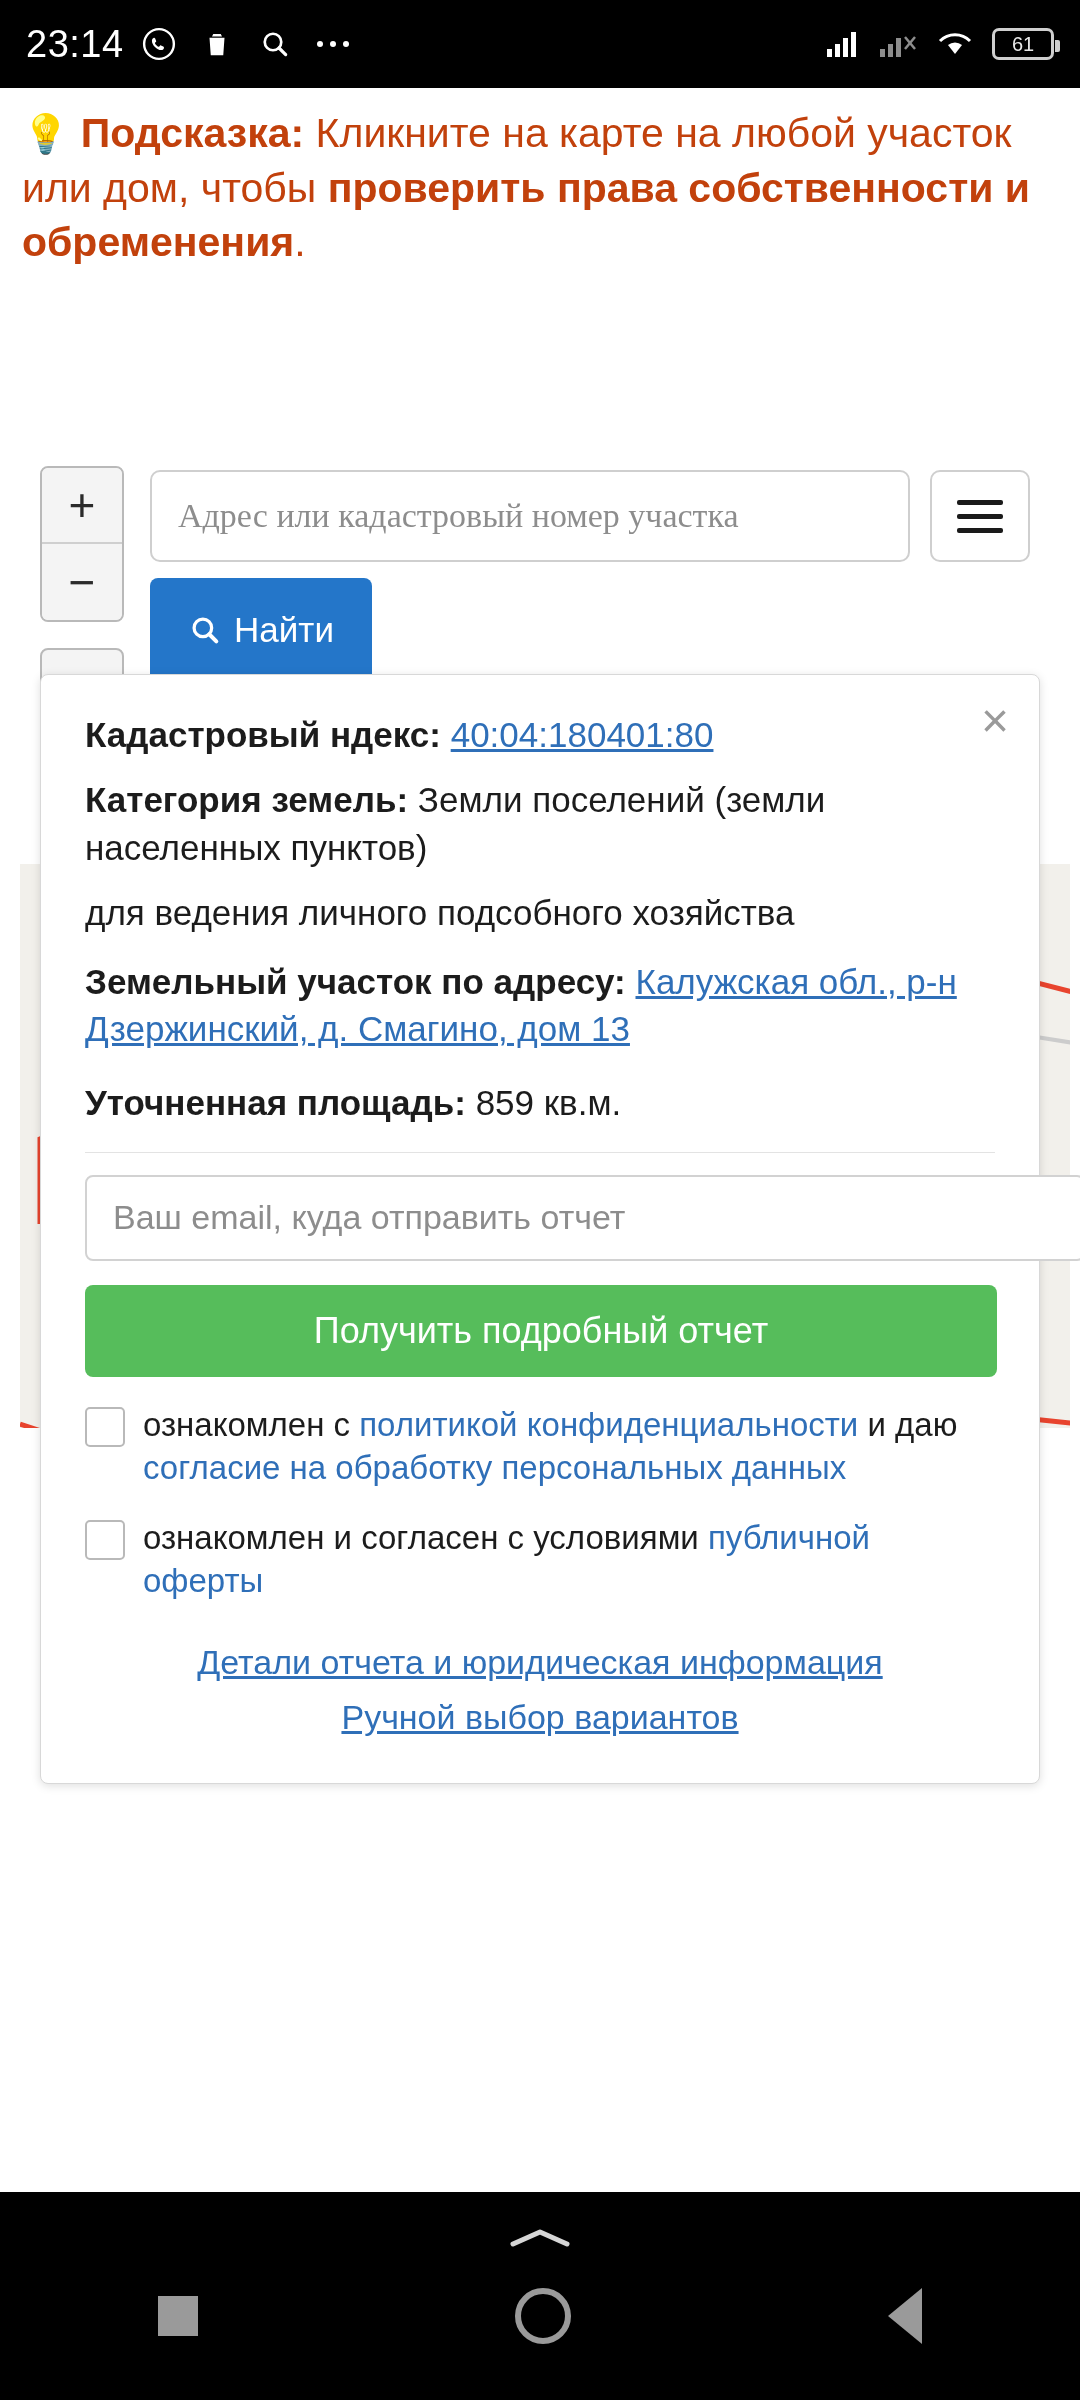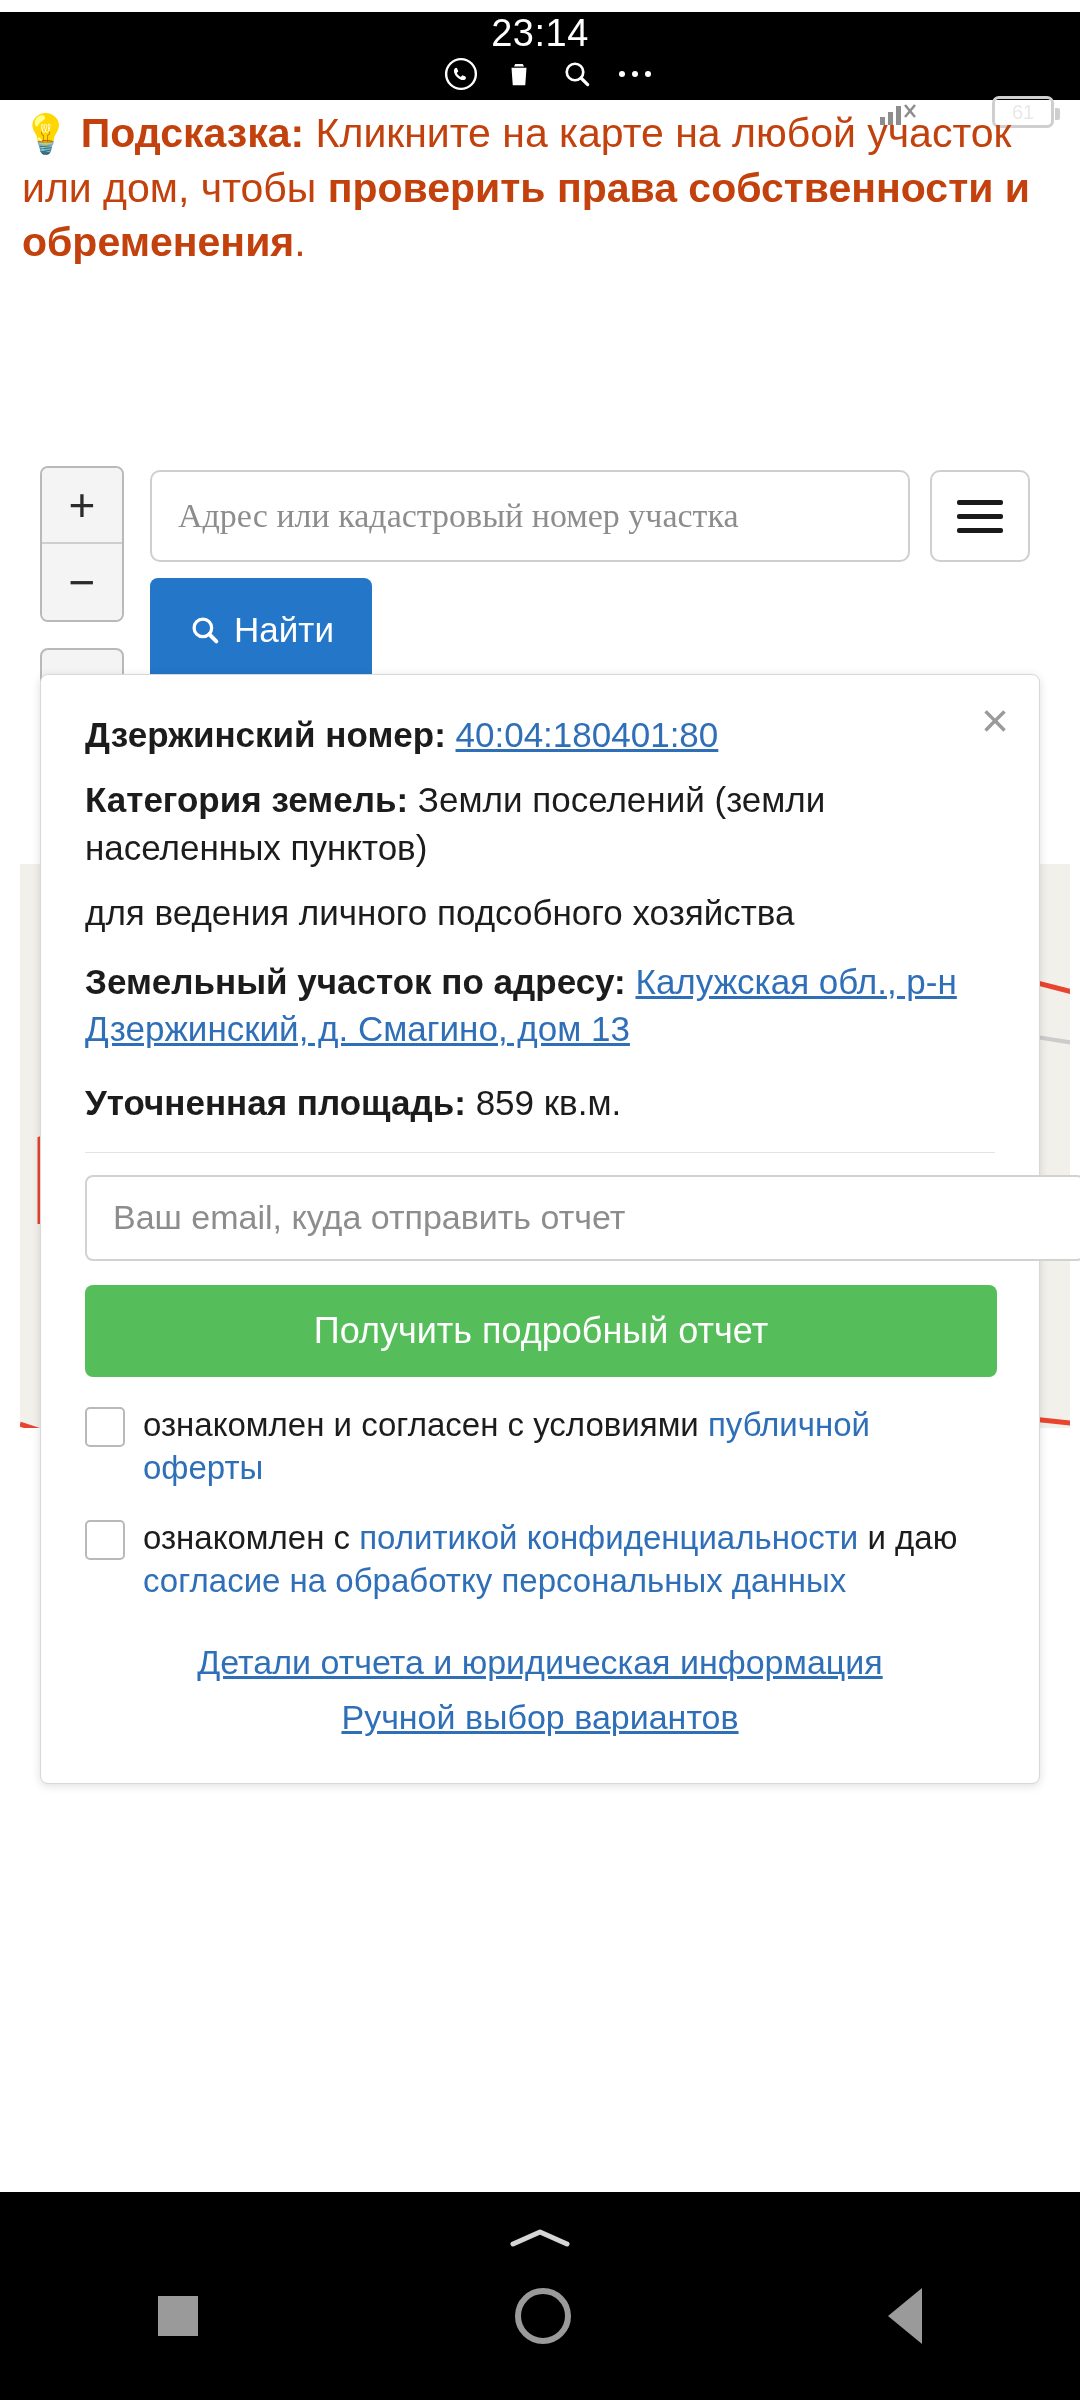--- a/index.html
+++ b/index.html
@@ -6,27 +6,26 @@
   html, body {
     width: 1080px;
     height: 2400px;
     background: #ffffff;
     font-family: "Liberation Sans", sans-serif;
     overflow: hidden;
   }
 
   
   .status-bar {
-    position: absolute; left: 0; top: 12px;
+    position: absolute; left: 0; top: 0;
     width: 1080px; height: 88px;
     background: #000000;
     display: flex; align-items: center;
     padding: 0 26px;
     color: #ffffff;
-    flex-direction: column;
   }
   .status-time {
     font-size: 38px; font-weight: 400; letter-spacing: .5px;
   }
   .status-left-icons { display: flex; align-items: center; gap: 20px; margin-left: 16px; }
   .si { width: 38px; height: 38px; display: flex; align-items: center; justify-content: center; }
   .status-right { margin-left: auto; display: flex; align-items: center; gap: 18px; }
   .battery {
     width: 62px; height: 32px; border: 3px solid #cfcfcf; border-radius: 7px;
     display: flex; align-items: center; justify-content: center;
@@ -322,21 +321,21 @@
       <circle cx="10.5" cy="10.5" r="6.2" fill="none" stroke="#ffffff" stroke-width="2.3"></circle>
       <line x1="15" y1="15" x2="20" y2="20" stroke="#ffffff" stroke-width="2.8" stroke-linecap="round"></line>
     </svg>
   <span>Найти</span>
 </button>
 
 <div class="card">
   <div class="card-close">×</div>
 
   <div class="row">
-    <b>Дзержинский номер:</b>
+    <b>Кадастровый ндекс:</b>
     <a href="#" class="lnk">40:04:180401:80</a>
   </div>
 
   <div class="row">
     <b>Категория земель:</b>
     <span>Земли поселений (земли населенных пунктов)</span>
   </div>
   <div class="row-sub" style="margin-bottom:22px;">для ведения личного подсобного хозяйства</div>
 
   <div class="row">
@@ -347,33 +346,33 @@
   <div class="row" style="margin-top:26px;">
     <b>Уточненная площадь:</b>
     <span>859 кв.м.</span>
   </div>
 
   <div class="divider"></div>
 
   <input class="email-input" type="text" placeholder="Ваш email, куда отправить отчет" style="">
 
   <button class="report-btn">Получить подробный отчет</button>
-
-  <div class="check-row">
-    <div class="cbx"></div>
-    <div class="check-text">
-      <span>ознакомлен и согласен с условиями </span><a href="#" class="lnk" style="text-decoration:none">публичной оферты</a>
-    </div>
-  </div>
 
   <div class="check-row">
     <div class="cbx"></div>
     <div class="check-text">
       <span>ознакомлен с </span><a href="#" class="lnk" style="text-decoration:none">политикой конфиденциальности</a><span> и даю</span><br>
       <a href="#" class="lnk" style="text-decoration:none">согласие на обработку персональных данных</a>
+    </div>
+  </div>
+
+  <div class="check-row">
+    <div class="cbx"></div>
+    <div class="check-text">
+      <span>ознакомлен и согласен с условиями </span><a href="#" class="lnk" style="text-decoration:none">публичной оферты</a>
     </div>
   </div>
 
   <div class="card-links">
     <a href="#">Детали отчета и юридическая информация</a>
     <a href="#">Ручной выбор вариантов</a>
   </div>
 </div>
 
 <div class="nav-bar">

